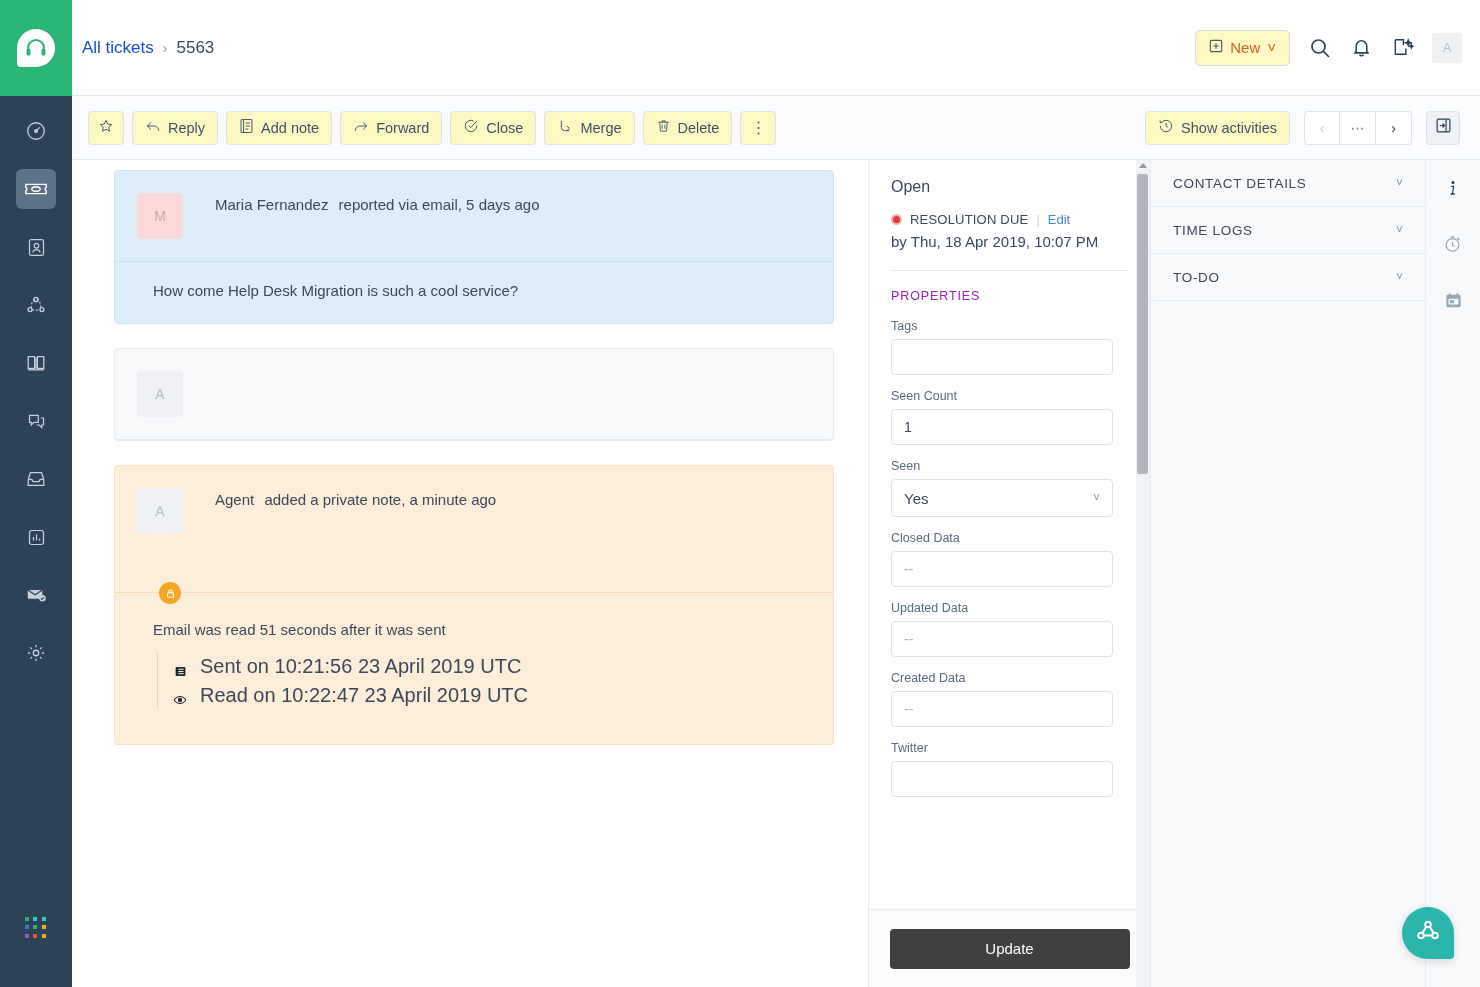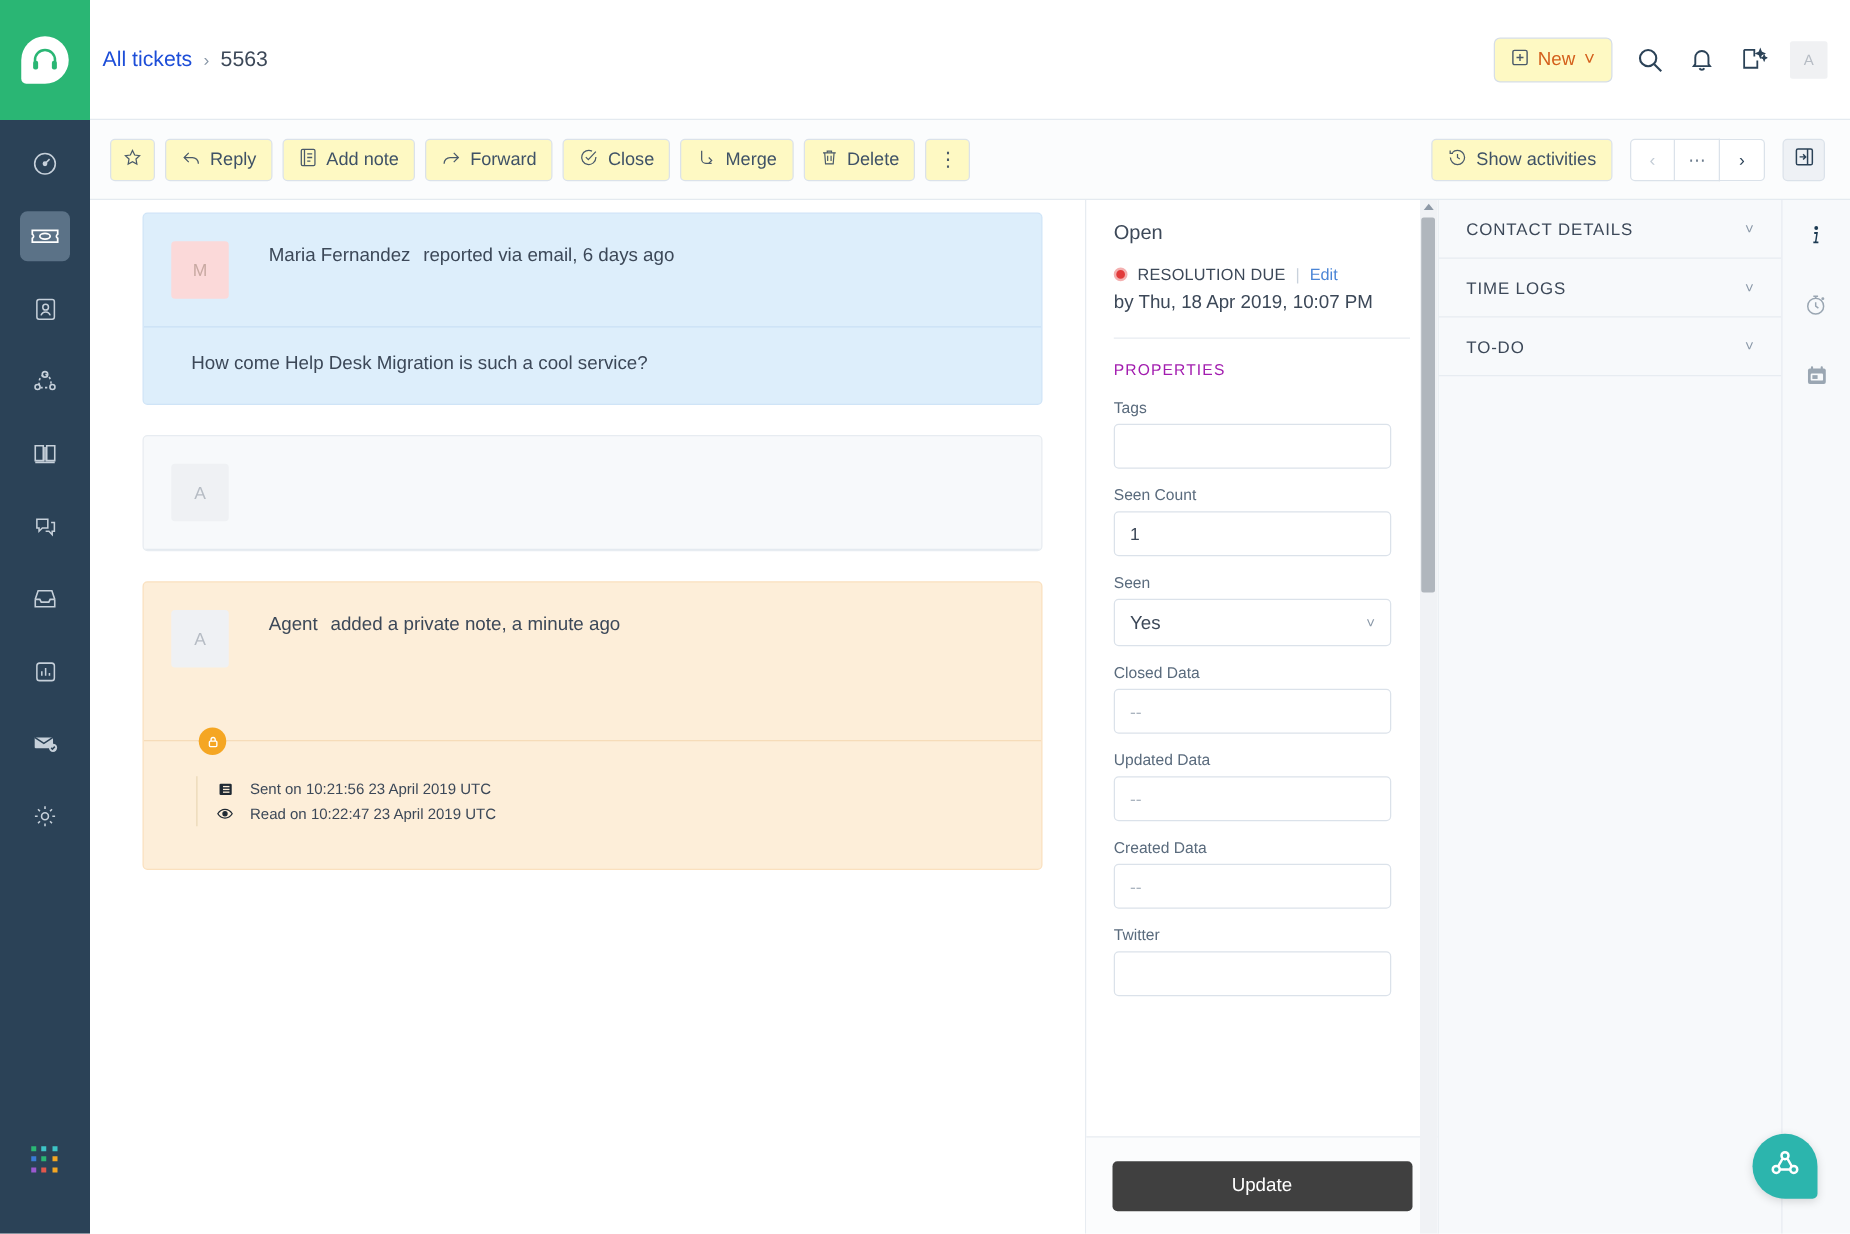--- a/index.html
+++ b/index.html
@@ -150,21 +150,21 @@
   .card.note .card-head { border-bottom: 1px solid #f6dcb9; padding-bottom: 58px; }
   .card.note .avatar { background: #eff1f4; color: #b6bcc4; }
   .lock-badge {
     position: absolute; left: 44px; bottom: -12px;
     width: 22px; height: 22px; border-radius: 50%; background: #f5a623;
     display: flex; align-items: center; justify-content: center;
   }
   .note-body { padding: 28px 22px 34px 38px; }
   .note-title { font-size: 15px; color: #3c4858; margin-bottom: 14px; }
   .note-list { border-left: 1px solid #ead7b6; padding-left: 14px; margin-left: 4px; }
-  .note-row { display: flex; align-items: flex-end; gap: 12px; font-size: 12px; color: #3c4858; padding: 3px 0; }
+  .note-row { display: flex; align-items: flex-end; gap: 12px; font-size: 20px; color: #3c4858; padding: 3px 0; }
   .note-row .ic { width: 16px; display: flex; justify-content: center; }
 
   
   .props {
     position: relative; width: 282px; height: 827px;
     background: #ffffff; border-left: 1px solid #e7ecf1;
     display: flex; flex-direction: column;
   }
   .props-scroll { flex: 1; overflow: hidden; padding: 18px 22px 0 22px; position: relative; }
   .status-label { font-size: 16px; color: #3c4858; margin-bottom: 16px; }
@@ -501,21 +501,21 @@
 
   <div class="main">
 
     <div class="conv">
 
       <div class="card customer">
         <div class="card-head">
           <div class="avatar">M</div>
           <div class="meta">
             <span class="name">Maria Fernandez</span>
-            <span class="sub" style="margin-left:6px;">reported via email, 6 days ago</span>
+            <span class="sub" style="margin-left:6px;">reported via email, 5 days ago</span>
           </div>
         </div>
         <div class="card-body">How come Help Desk Migration is such a cool service?</div>
       </div>
 
       <div class="card agent">
         <div class="card-head">
           <div class="avatar">A</div>
         </div>
       </div>
@@ -528,20 +528,21 @@
             <span class="sub" style="margin-left:6px;">added a private note, a minute ago</span>
           </div>
           <div class="lock-badge">
             <svg width="11" height="11" viewBox="0 0 14 14" fill="none" stroke="#ffffff" stroke-width="1.4">
               <rect x="3.2" y="6.2" width="7.6" height="5.6" rx="1"></rect>
               <path d="M4.9 6.2V4.6a2.1 2.1 0 014.2 0v1.6"></path>
             </svg>
           </div>
         </div>
         <div class="note-body">
+          <div class="note-title">Email was read 51 seconds after it was sent</div>
           <div class="note-list">
             <div class="note-row">
               <span class="ic">
                 <svg width="13" height="13" viewBox="0 0 16 16" fill="#1f2933">
                   <rect x="2" y="2.5" width="12" height="11" rx="1.2"></rect>
                   <rect x="5.4" y="4.6" width="6.4" height="1.3" fill="#fdeed9"></rect>
                   <rect x="5.4" y="7.4" width="6.4" height="1.3" fill="#fdeed9"></rect>
                   <rect x="5.4" y="10.1" width="6.4" height="1.3" fill="#fdeed9"></rect>
                 </svg>
               </span>

